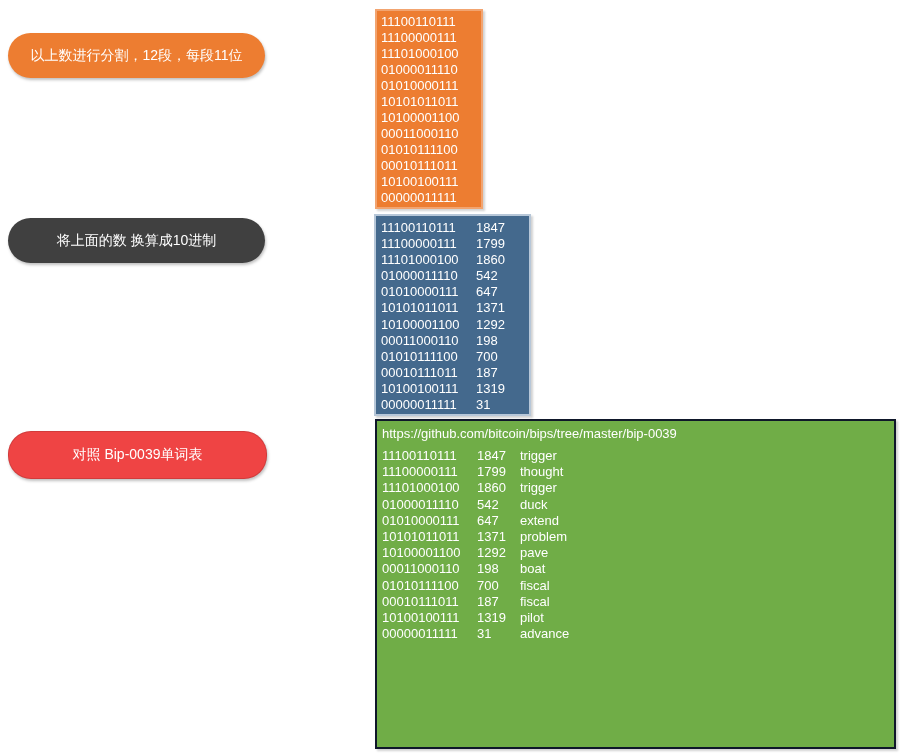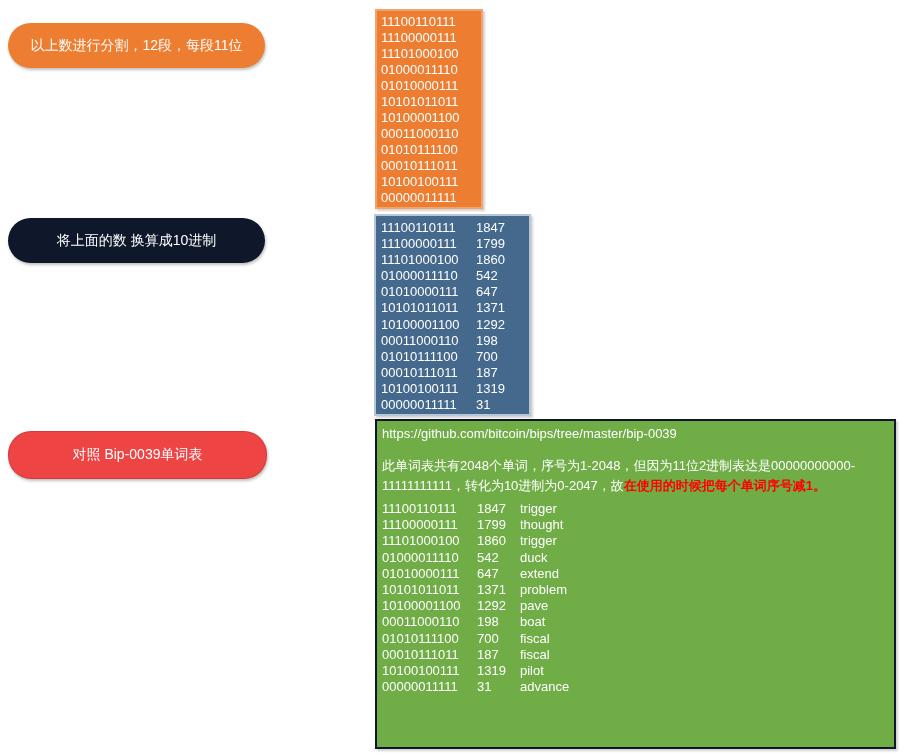--- a/index.html
+++ b/index.html
@@ -14,22 +14,22 @@
 
   
   .capsule {
     position: absolute; left: 8px; width: 257px; height: 45px;
     border-radius: 23px;
     display: flex; align-items: center; justify-content: center;
     color: #ffffff; font-size: 14px;
     box-shadow: 1px 2px 3px rgba(0,0,0,0.25);
     white-space: nowrap;
   }
-  .capsule-orange { top: 23px; background: #ED7D31; }
-  .capsule-blue   { top: 218px; background: #0f172a; }
+  .capsule-orange { top: 33px; background: #ED7D31; }
+  .capsule-blue   { top: 218px; background: #404040; }
   .capsule-green  { top: 431px; height: 46px; background: #ef4444; border: 1px solid rgba(0,0,0,0.12); }
 
   
   .box {
     position: absolute; box-sizing: border-box;
     color: #ffffff; font-size: 13px;
     overflow: hidden;
     box-shadow: 2px 2px 2px rgba(0,0,0,0.18);
   }
   .box-orange {
@@ -161,24 +161,20 @@
         <span class="col-bin">00000011111</span>
         <span class="col-dec">31</span>
       </div>
     </div>
 
   <div class="capsule capsule-green">
     <span>对照 Bip-0039单词表</span>
   </div>
   <div class="box box-green">
     <div class="g-url">https://github.com/bitcoin/bips/tree/master/bip-0039</div>
-    <div class="g-para">
-      <span>此单词表共有2048个单词，序号为1-2048，但因为11位2进制表达是00000000000-</span><br>
-      <span>11111111111，转化为10进制为0-2047，故</span><span class="red-seg">在使用的时候把每个单词序号减1。</span>
-    </div>
     <div class="g-rows">
 
         <div class="row">
           <span class="col-bin">11100110111</span>
           <span class="col-dec">1847</span>
           <span class="col-word">trigger</span>
         </div>
 
         <div class="row">
           <span class="col-bin">11100000111</span>

